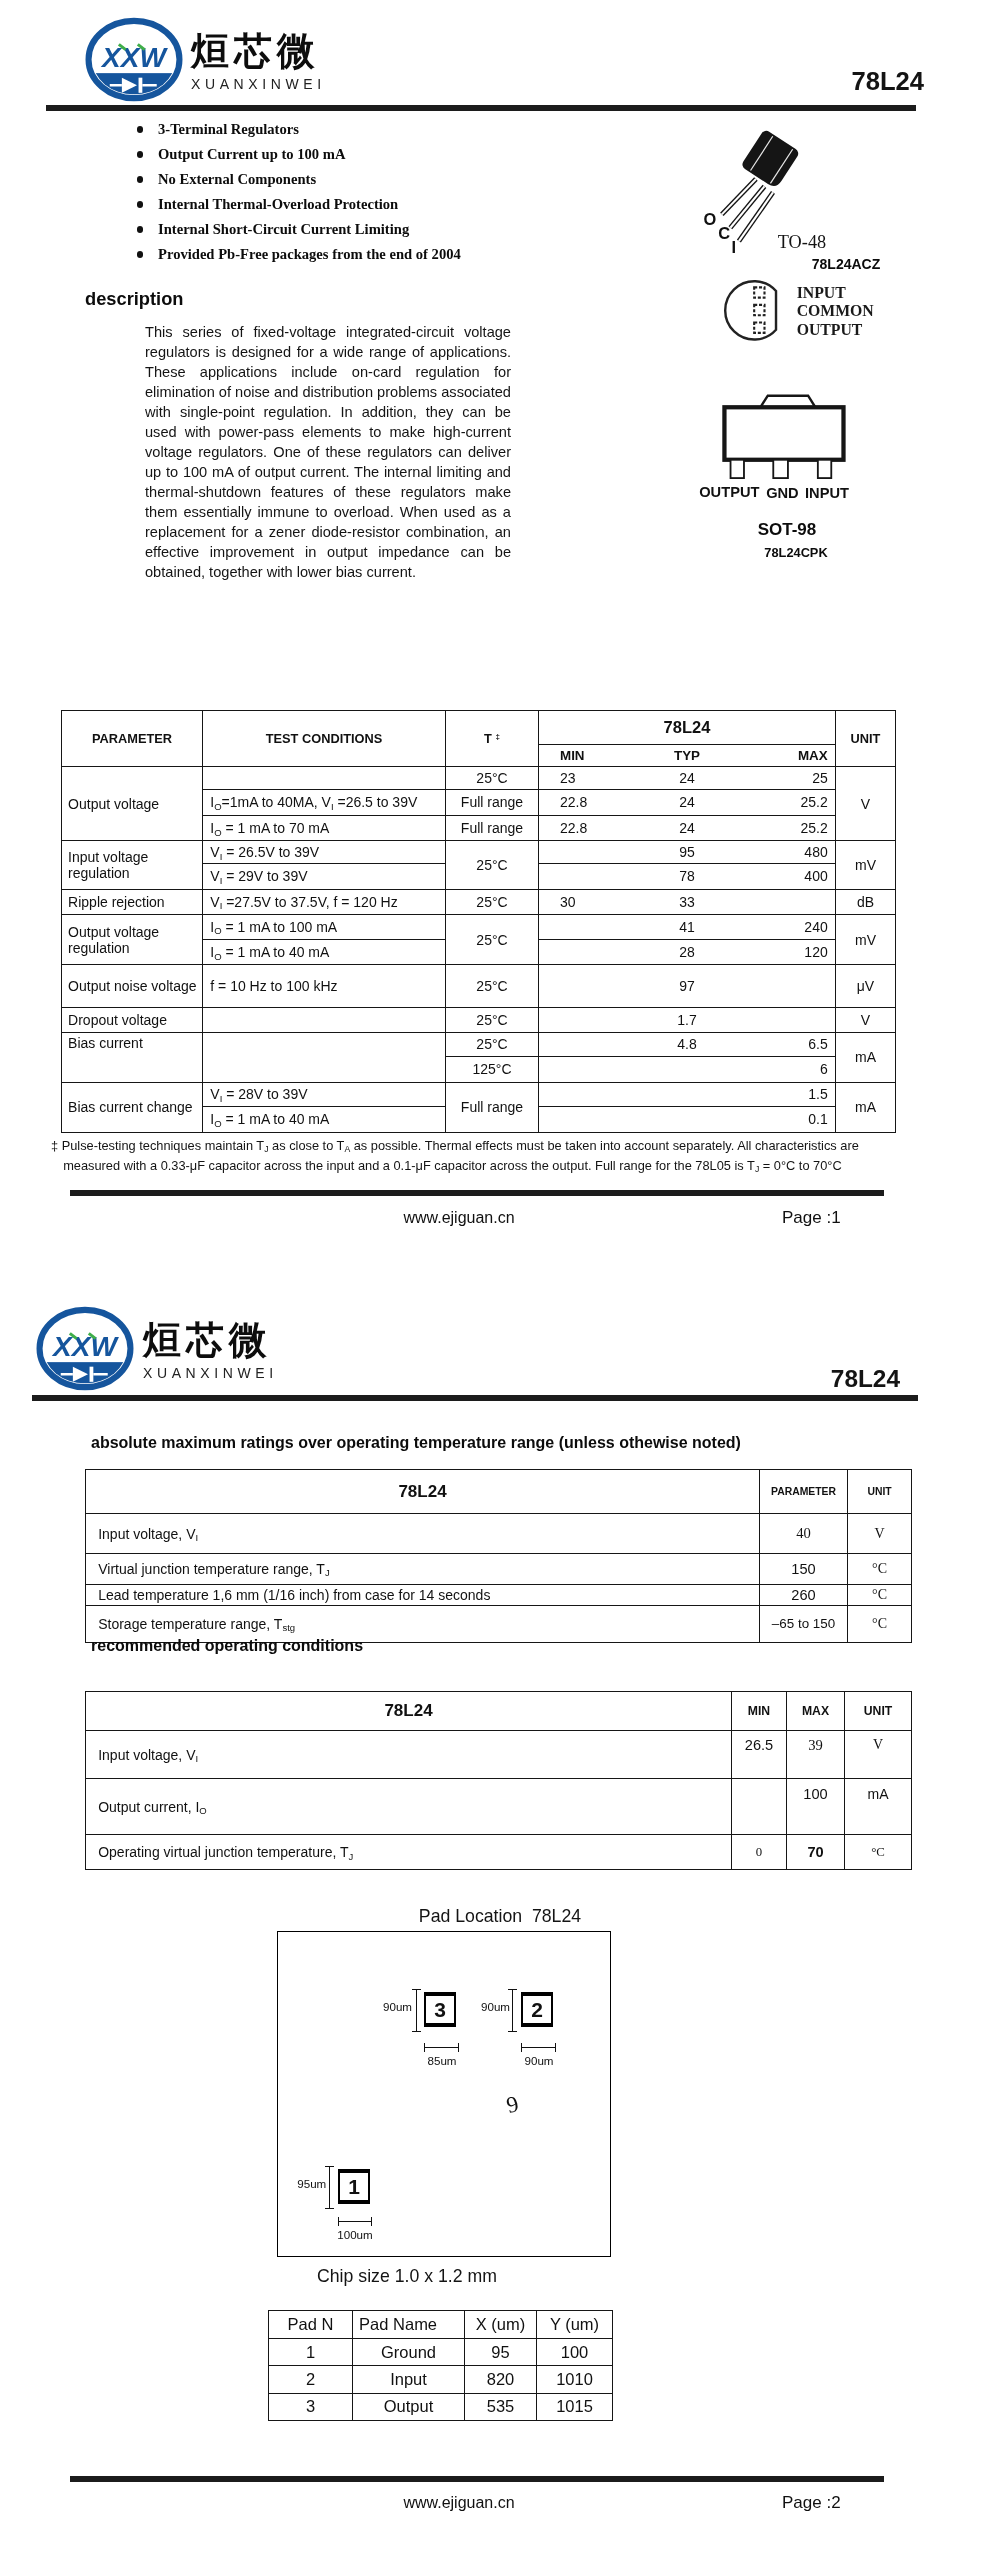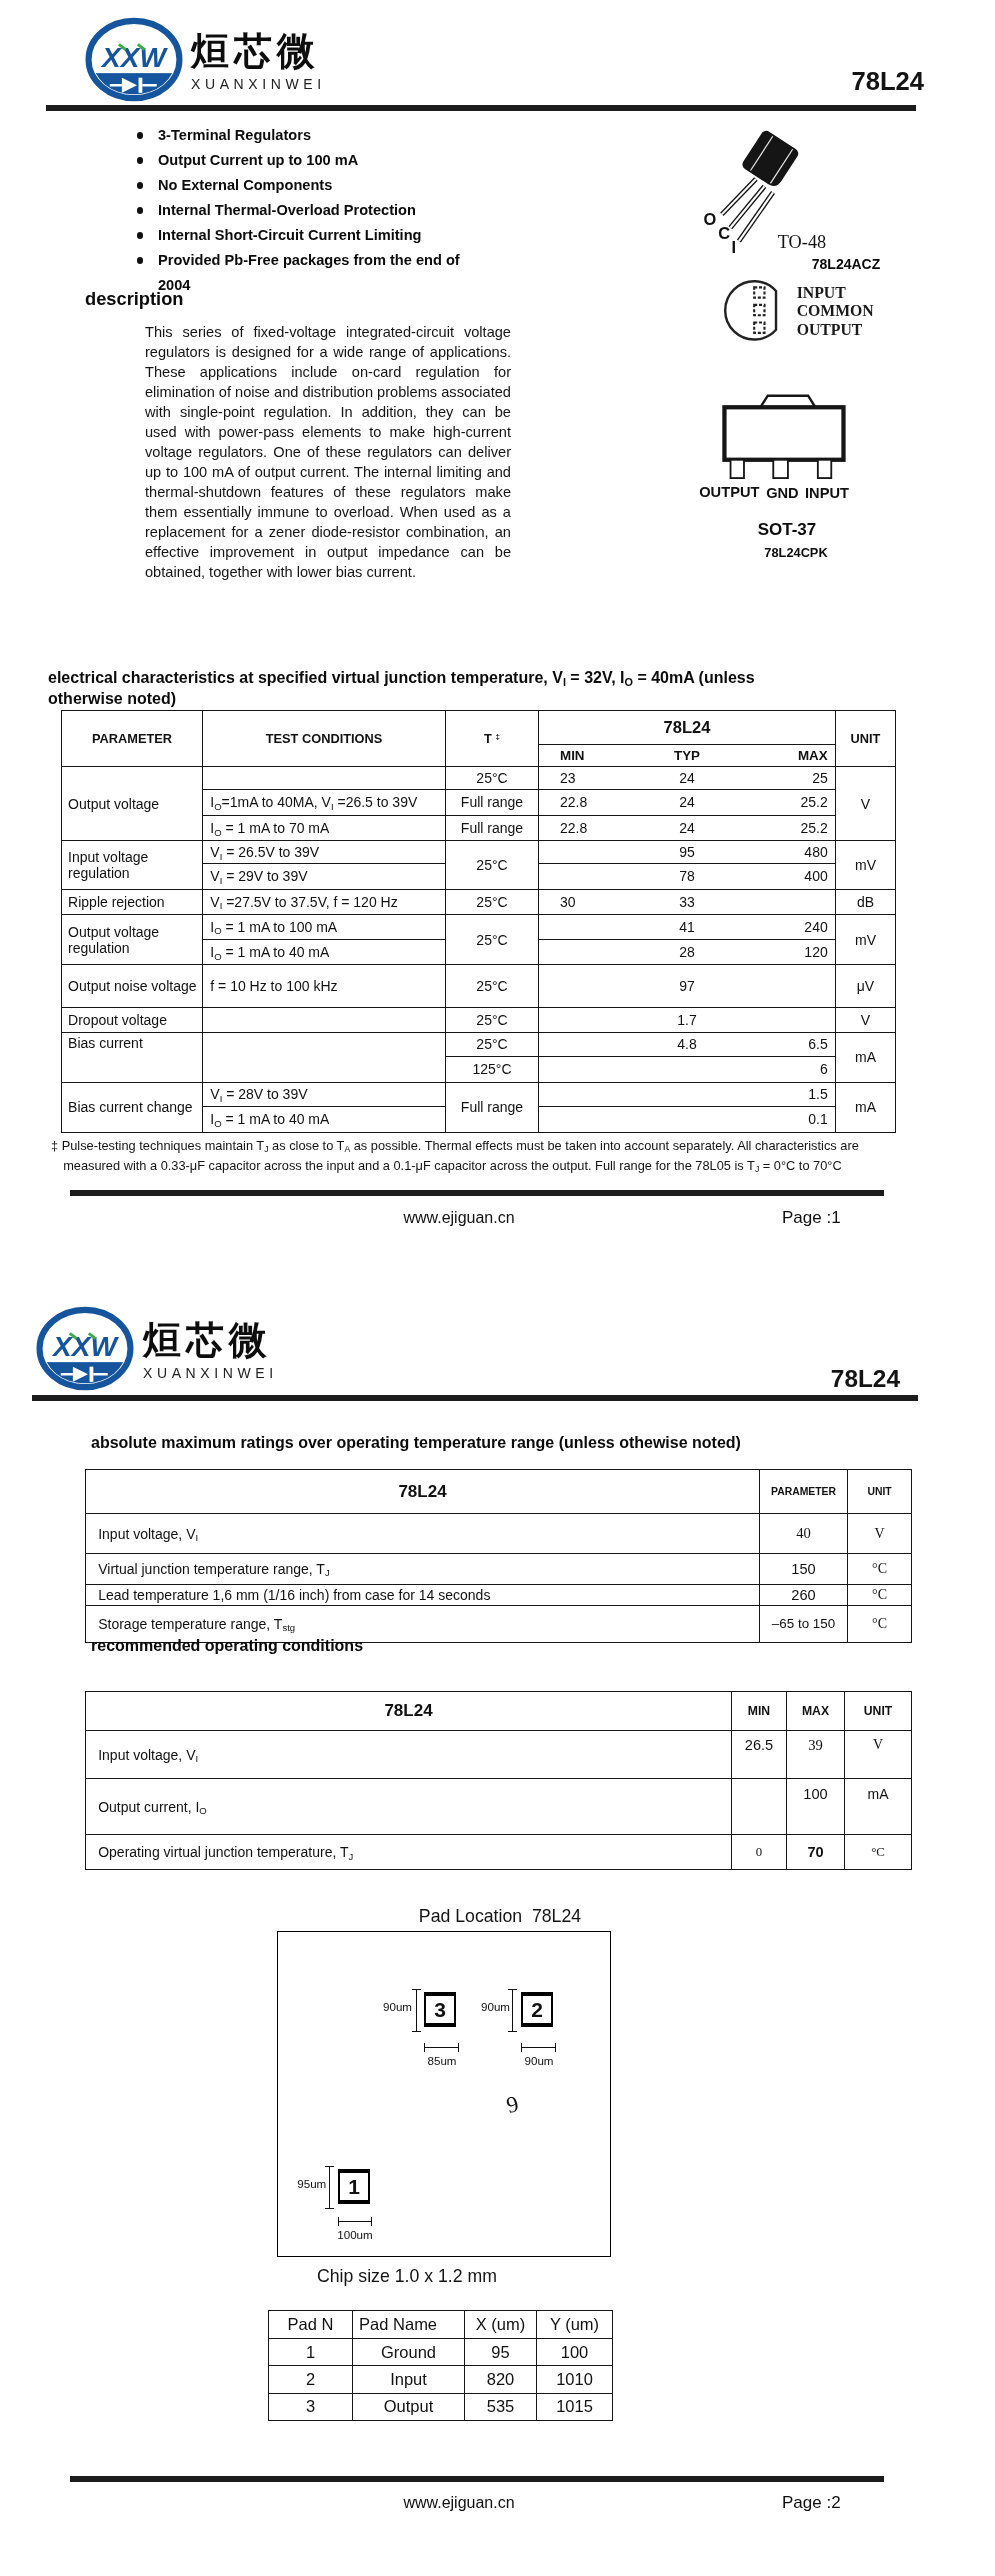--- a/index.html
+++ b/index.html
@@ -103,21 +103,21 @@
       <path d="M46 36 l9 7" stroke="#3fae49" stroke-width="4"></path>
       <path d="M71 36 l9 7" stroke="#3fae49" stroke-width="4"></path>
     </svg>
     <div class="abs" style="left:191px;top:32px;">
       <div class="brand-cn" lang="zh">烜芯微</div>
       <div class="brand-en">XUANXINWEI</div>
     </div>
     <div class="abs part-number" style="right:71px;top:67px;">78L24</div>
     <div class="abs rule" style="left:46px;top:105px;width:870px;"></div>
 
-    <div class="abs" style="left:135px;top:123px;width:332px;">
+    <div class="abs" style="left:135px;top:117px;width:332px;font-family:Liberation Serif, serif;">
       <div class="feature">3-Terminal Regulators</div>
       <div class="feature">Output Current up to 100 mA</div>
       <div class="feature">No External Components</div>
       <div class="feature">Internal Thermal-Overload Protection</div>
       <div class="feature">Internal Short-Circuit Current Limiting</div>
       <div class="feature" style="max-width:308px">Provided Pb-Free packages from the end of 2004</div>
     </div>
 
     <div class="abs h-desc" style="left:85px;top:288px;">description</div>
     <div class="abs desc-text" style="left:145px;top:322px;width:366px;">This series of fixed-voltage integrated-circuit voltage regulators is designed for a wide range of applications. These applications include on-card regulation for elimination of noise and distribution problems associated with single-point regulation. In addition, they can be used with power-pass elements to make high-current voltage regulators. One of these regulators can deliver up to 100 mA of output current. The internal limiting and thermal-shutdown features of these regulators make them essentially immune to overload. When used as a replacement for a zener diode-resistor combination, an effective improvement in output impedance can be obtained, together with lower bias current.</div>
@@ -156,27 +156,23 @@
     <svg class="abs" style="left:695px;top:392px;width:159px;height:116px" viewBox="0 0 260 190">
       <polygon points="119,6 185,6 197,25 107,25" fill="#ffffff" stroke="#161616" stroke-width="4"></polygon>
       <rect x="48" y="25" width="195" height="86" fill="#ffffff" stroke="#161616" stroke-width="7"></rect>
       <rect x="58" y="111" width="22" height="30" fill="#ffffff" stroke="#161616" stroke-width="3"></rect>
       <rect x="128" y="111" width="24" height="30" fill="#ffffff" stroke="#161616" stroke-width="3"></rect>
       <rect x="201" y="111" width="22" height="30" fill="#ffffff" stroke="#161616" stroke-width="3"></rect>
       <text x="56" y="172" text-anchor="middle" font-size="24" font-weight="bold" fill="#111" font-family="Liberation Sans, sans-serif">OUTPUT</text>
       <text x="143" y="174" text-anchor="middle" font-size="24" font-weight="bold" fill="#111" font-family="Liberation Sans, sans-serif">GND</text>
       <text x="216" y="174" text-anchor="middle" font-size="24" font-weight="bold" fill="#111" font-family="Liberation Sans, sans-serif">INPUT</text>
     </svg>
-    <div class="abs cap-bold-lg" style="left:726px;top:520px;width:122px;">SOT-37</div>
+    <div class="abs cap-bold-lg" style="left:726px;top:520px;width:122px;">SOT-98</div>
     <div class="abs cap-bold-sm" style="left:726px;top:545px;width:140px;">78L24CPK</div>
 
-    <div class="abs section-title" style="left:48px;top:668px;width:884px;">
-      <div>electrical characteristics at specified virtual junction temperature, V<sub>I</sub> = 32V, I<sub>O</sub> = 40mA (unless</div>
-      <div>otherwise noted)</div>
-    </div>
 
     <table class="abs elec" style="left:61px;top:710px;">
       <colgroup>
           <col style="width:141px">
           <col style="width:243px">
           <col style="width:93px">
                 <col style="width:98px">
           <col style="width:101px">
           <col style="width:98px">
           <col style="width:60px">

